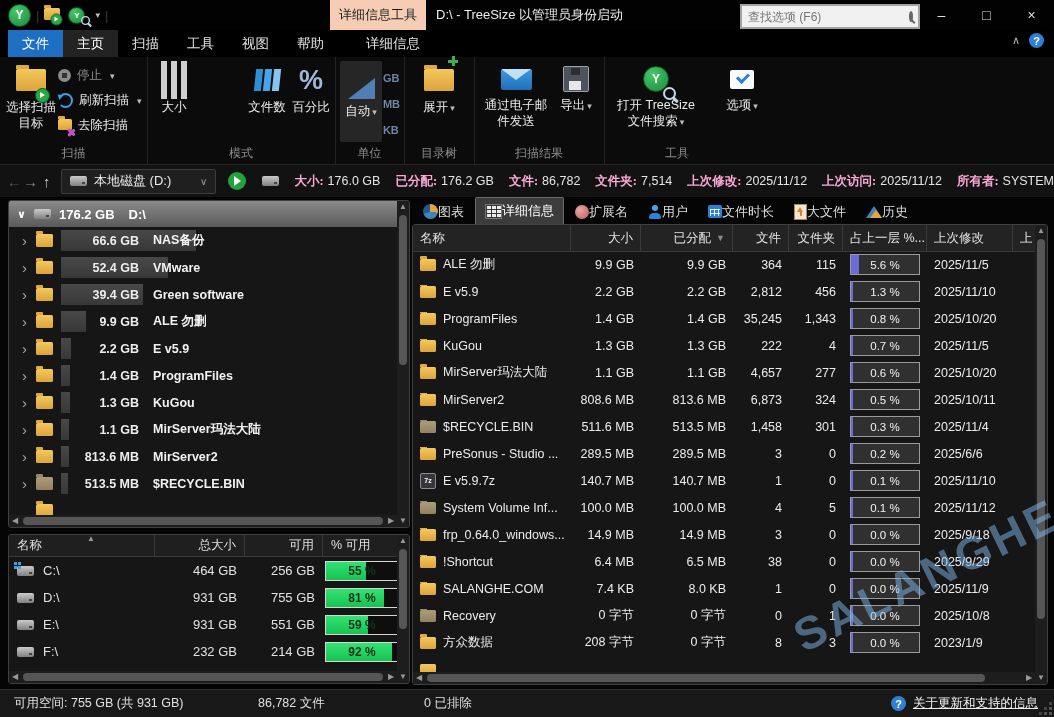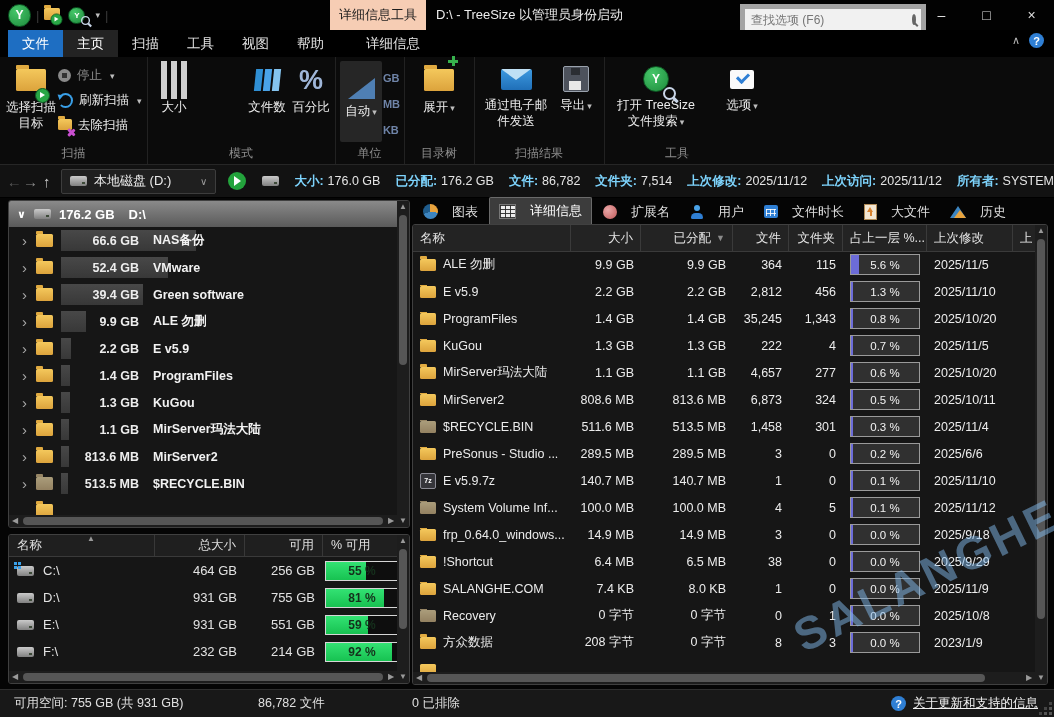--- a/index.html
+++ b/index.html
@@ -9,21 +9,21 @@
   
   .titlebar{position:absolute;top:0;left:0;right:0;height:30px;background:#020202;display:flex;align-items:center;}
   .ic-logo{width:21px;height:21px;border-radius:50%;margin-left:8px;
            background:radial-gradient(circle at 35% 30%,#46c76a,#1d8a3b);border:1px solid #0d5a24;
            display:inline-flex;align-items:center;justify-content:center;color:#fff;font-weight:bold;font-size:12px;}
   .qsep{color:#3a3a3a;margin:0 5px;font-size:13px;}
   .qat{display:inline-flex;align-items:center;gap:8px;}
   .contextual-tab{position:absolute;left:330px;top:0;height:30px;width:96px;background:#f6cdb4;color:#1d1d1d;
                   display:flex;align-items:center;justify-content:center;font-size:13px;}
   .win-title{position:absolute;left:436px;top:0;line-height:30px;color:#ededed;font-size:13px;}
-  .search-box{position:absolute;left:740px;top:4px;width:176px;height:21px;background:#f1f1f1;border:5px solid #a3a3a3;
+  .search-box{position:absolute;left:740px;top:4px;width:176px;height:21px;background:#f1f1f1;border:2px solid #a3a3a3;
               display:flex;align-items:center;}
   .search-box input{flex:1;border:none;background:transparent;font-size:12px;color:#555;padding:0 6px;outline:none;
                     font-family:"Liberation Sans","DejaVu Sans",sans-serif;}
   .ic-mag{width:7px;height:7px;border:2px solid #666;border-radius:50%;position:relative;margin-right:9px;}
   .ic-mag::after{content:"";position:absolute;width:2px;height:5px;background:#666;right:-3px;bottom:-4px;transform:rotate(-45deg);}
   .winbtns{position:absolute;right:0;top:0;display:flex;}
   .wbtn{width:45px;height:30px;display:flex;align-items:center;justify-content:center;color:#ddd;font-size:14px;}
 
   
   .tabrow{position:absolute;top:30px;left:0;right:0;height:27px;background:#000;display:flex;padding-left:8px;}
@@ -91,21 +91,21 @@
   .nav{font-size:15px;width:24px;text-align:center;}
   .nav.dim{color:#555;} .nav.mid{color:#8a8a8a;} .nav.lit{color:#c8c8c8;}
   .pathbox{margin-left:6px;width:202px;height:23px;background:#1f1f1f;border:1px solid #3d3d3d;border-radius:2px;
            display:flex;align-items:center;gap:7px;padding:0 8px;font-size:13px;color:#ececec;}
   .pathbox .chev{margin-left:auto;color:#9a9a9a;font-size:10px;}
   .ic-drive{width:17px;height:10px;background:linear-gradient(#cacaca,#808080);border-radius:2px;position:relative;flex:none;}
   .ic-drive::after{content:"";position:absolute;right:2px;bottom:2px;width:3px;height:2px;background:#3d4a38;}
   .go-btn{width:18px;height:18px;border-radius:50%;background:#23a33c;margin-left:12px;position:relative;flex:none;}
   .go-btn::after{content:"";position:absolute;left:6px;top:4px;border-left:7px solid #fff;border-top:5px solid transparent;border-bottom:5px solid transparent;}
   .addr-stats{display:flex;align-items:center;gap:15px;margin-left:16px;white-space:nowrap;font-size:12.5px;}
-  .stat-l{font-weight:bold;color:#7dd3fc;margin-right:4px;}
+  .stat-l{font-weight:bold;color:#f9a8d4;margin-right:4px;font-family:Liberation Serif, serif;}
   .stat-v{color:#e4e4e4;}
 
   
   .panel{position:absolute;background:#161616;border:1px solid #404040;border-radius:3px;overflow:hidden;}
   .tree-panel{left:8px;top:200px;width:400px;height:326px;}
   .drives-panel{left:8px;top:534px;width:400px;height:148px;}
   .detail-panel{left:412px;top:224px;width:634px;height:459px;}
 
   
   .vscroll{position:absolute;top:0;bottom:0;right:0;width:12px;background:#1d1d1d;}
@@ -136,21 +136,21 @@
   .dc{padding:0 8px;box-sizing:border-box;}
   .dc.r{text-align:right;}
   .pbar-box{width:72px;height:18px;border:1px solid #d6d6d6;background:#0e0e0e;position:relative;margin-left:2px;}
   .pbar-fill{position:absolute;left:0;top:0;bottom:0;background:linear-gradient(#33e273,#17c251);}
   .pbar-txt{position:absolute;inset:0;display:flex;align-items:center;justify-content:center;
             font-size:12px;font-weight:bold;color:#15301c;}
   .win-badge{position:absolute;left:-3px;top:-4px;width:3px;height:3px;background:#3aa0e8;box-shadow:4px 0 #3aa0e8,0 4px #3aa0e8,4px 4px #3aa0e8;}
 
   
   .view-tabs{position:absolute;left:414px;top:198px;height:26px;display:flex;align-items:flex-end;gap:2px;}
-  .vtab{display:flex;align-items:center;gap:14px;padding:0 9px;height:25px;font-size:13px;color:#dedede;}
+  .vtab{display:flex;align-items:center;gap:0;padding:0 9px;height:25px;font-size:13px;color:#dedede;}
   .vactive{background:#3c3c3c;border:1px solid #6a6a6a;border-bottom:none;border-radius:2px 2px 0 0;color:#fff;height:26px;}
   .vicon{flex:none;}
   .pie-chart-icon{width:15px;height:15px;border-radius:50%;background:conic-gradient(#e8a33d 0 100deg,#3d85c0 100deg 250deg,#1f5c8c 250deg 360deg);}
   .table-icon{width:15px;height:13px;background:#ececec;border:1px solid #777;
               background-image:linear-gradient(rgba(40,40,40,.9) 1px,transparent 1px),linear-gradient(90deg,rgba(40,40,40,.9) 1px,transparent 1px);
               background-size:100% 4px,5px 100%;}
   .extension-icon{width:14px;height:14px;border-radius:50%;background:radial-gradient(circle at 35% 35%,#eaa8a8,#bf5858);}
   .user-icon{width:14px;height:14px;position:relative;}
   .user-icon::before{content:"";position:absolute;left:4px;top:0;width:6px;height:6px;border-radius:50%;background:#4aa3e8;}
   .user-icon::after{content:"";position:absolute;left:1px;bottom:0;width:12px;height:6px;border-radius:6px 6px 2px 2px;background:#2f7fd4;}
@@ -863,20 +863,20 @@
       <div class="hthumb" style="left:14px;right:50px"></div>
       <span class="arr" style="right:0">▶</span>
     </div>
   </div>
 
   <div class="watermark">SALANGHE</div>
 
   <div class="statusbar">
     <span class="sbi" style="left:14px">可用空间: 755 GB  (共 931 GB)</span>
     <span class="sbi" style="left:258px">86,782 文件</span>
-    <span class="sbi" style="left:412px">0 已排除</span>
+    <span class="sbi" style="left:424px">0 已排除</span>
     <span class="sb-right">
       <span class="help-bubble" style="position:static">?</span>
       <span class="sb-link">关于更新和支持的信息</span>
     </span>
     <span class="grip"></span>
   </div>
 </div>
 
 </body></html>

